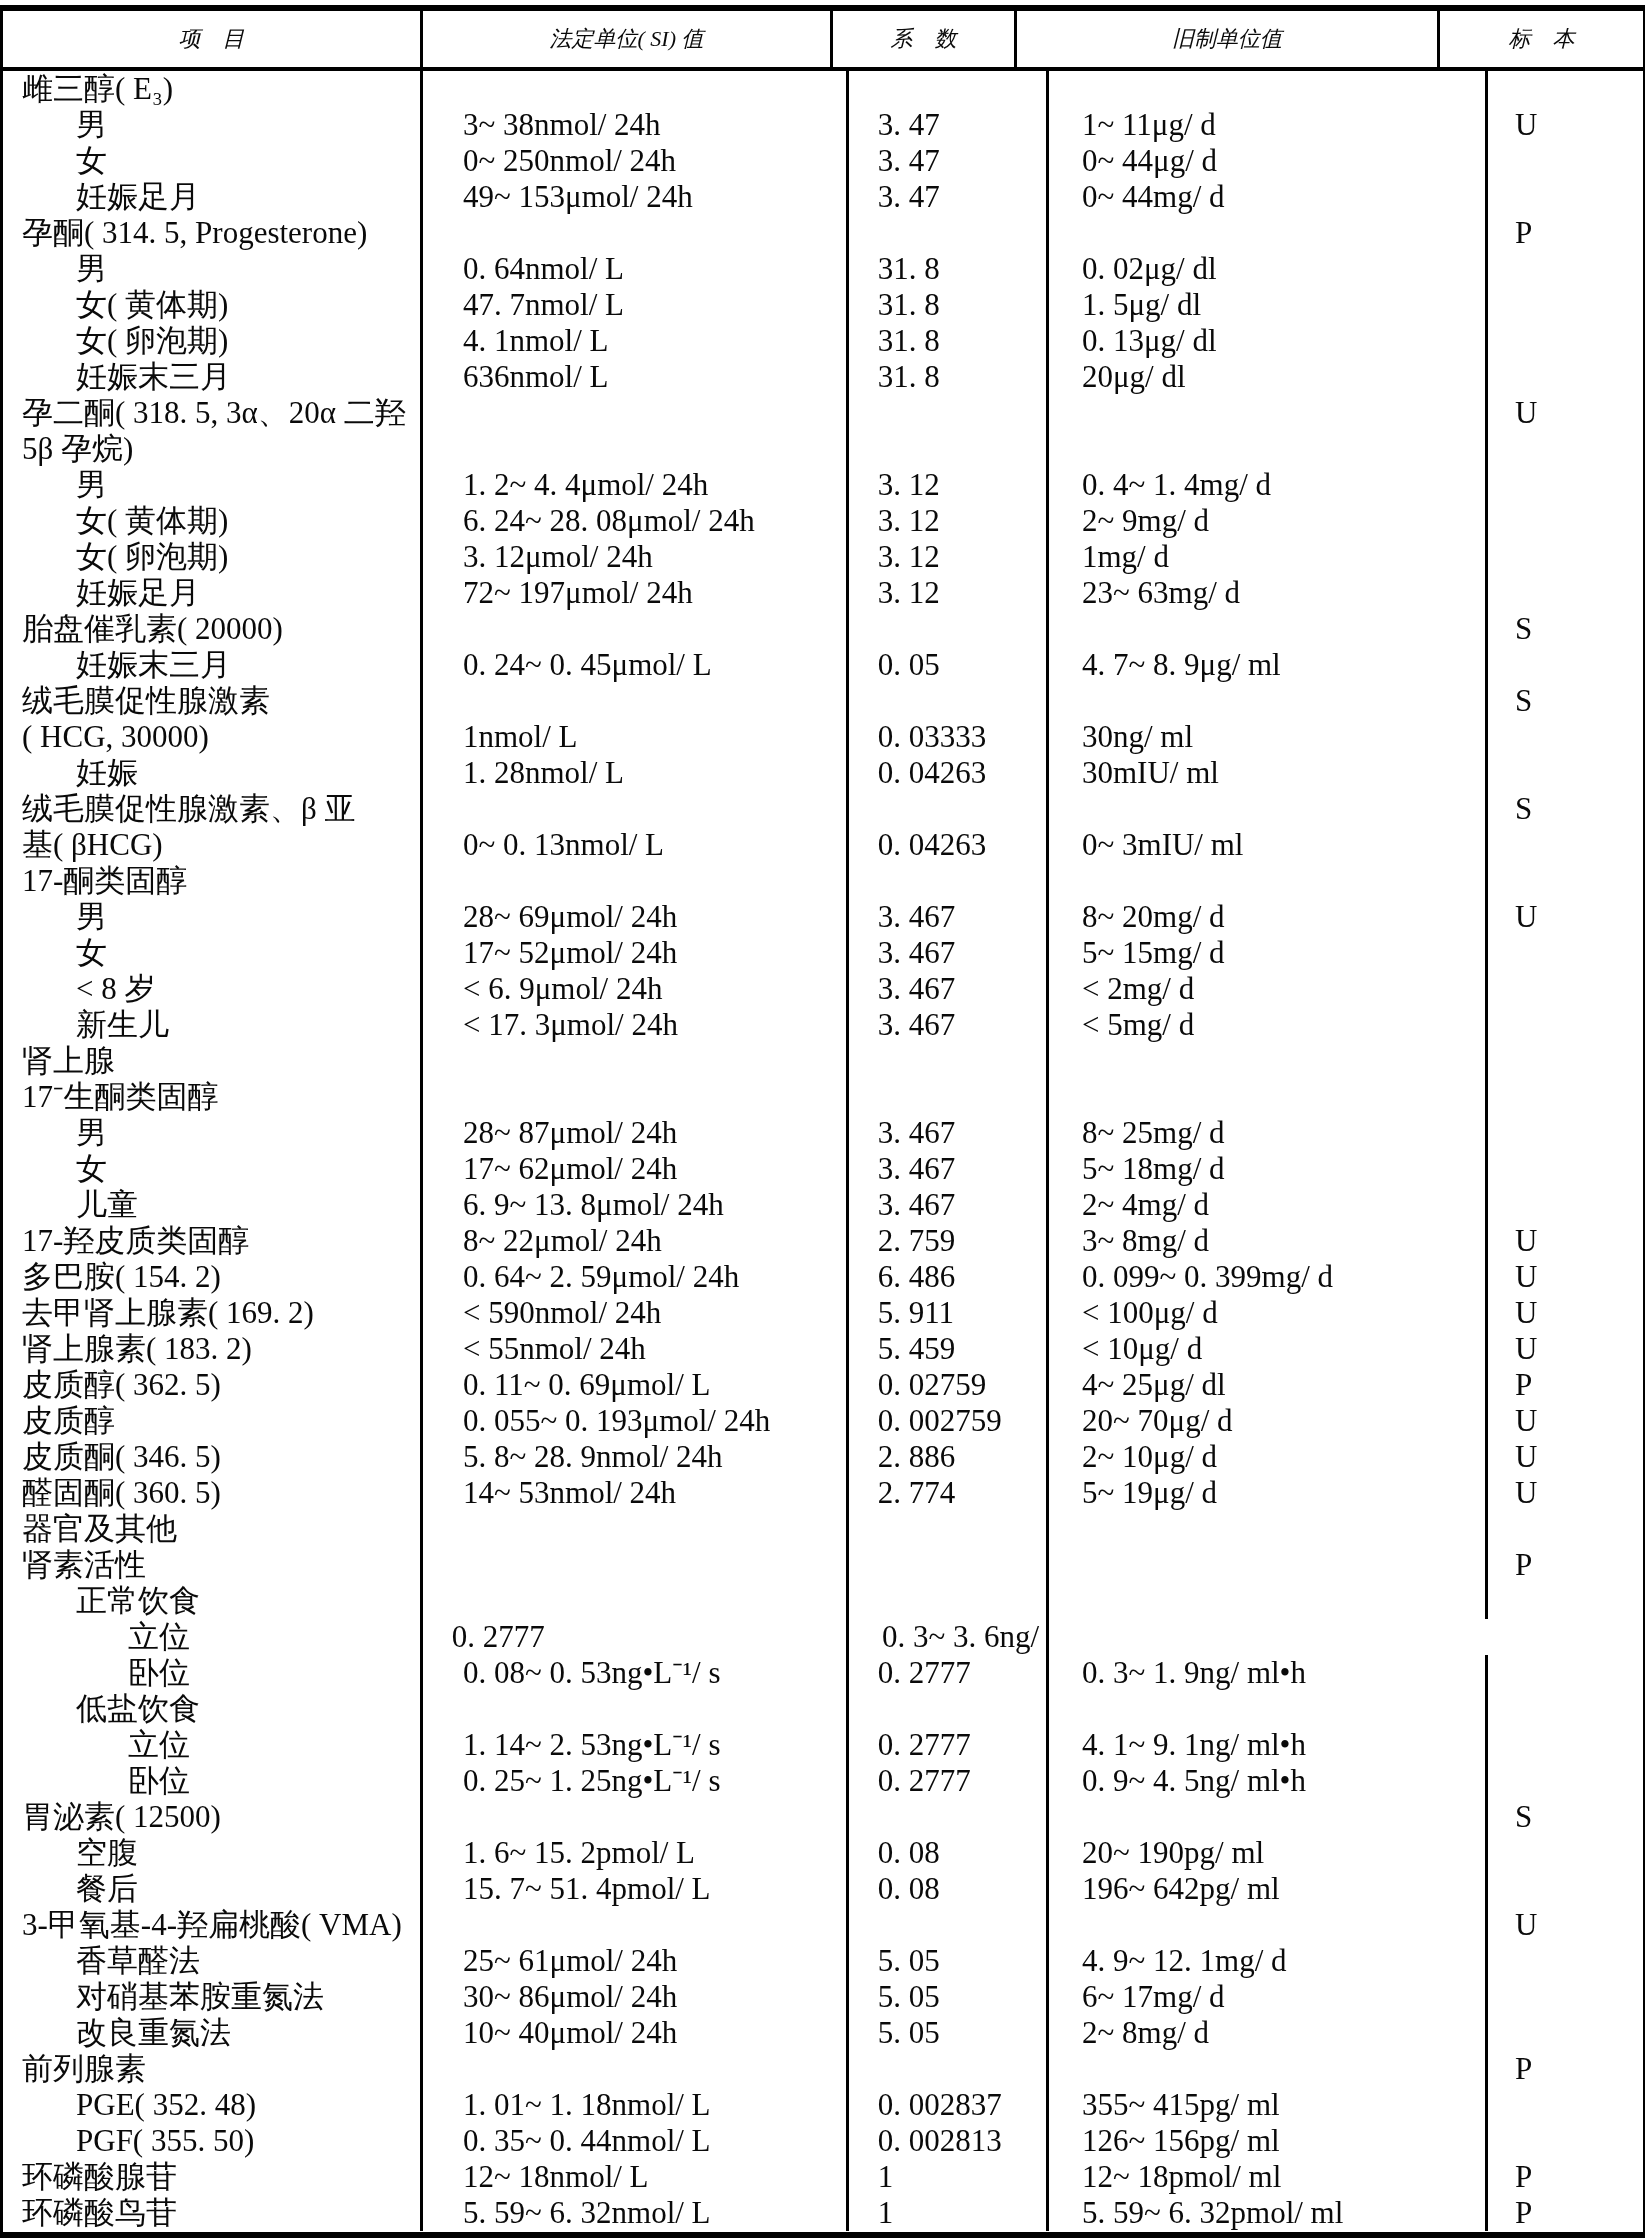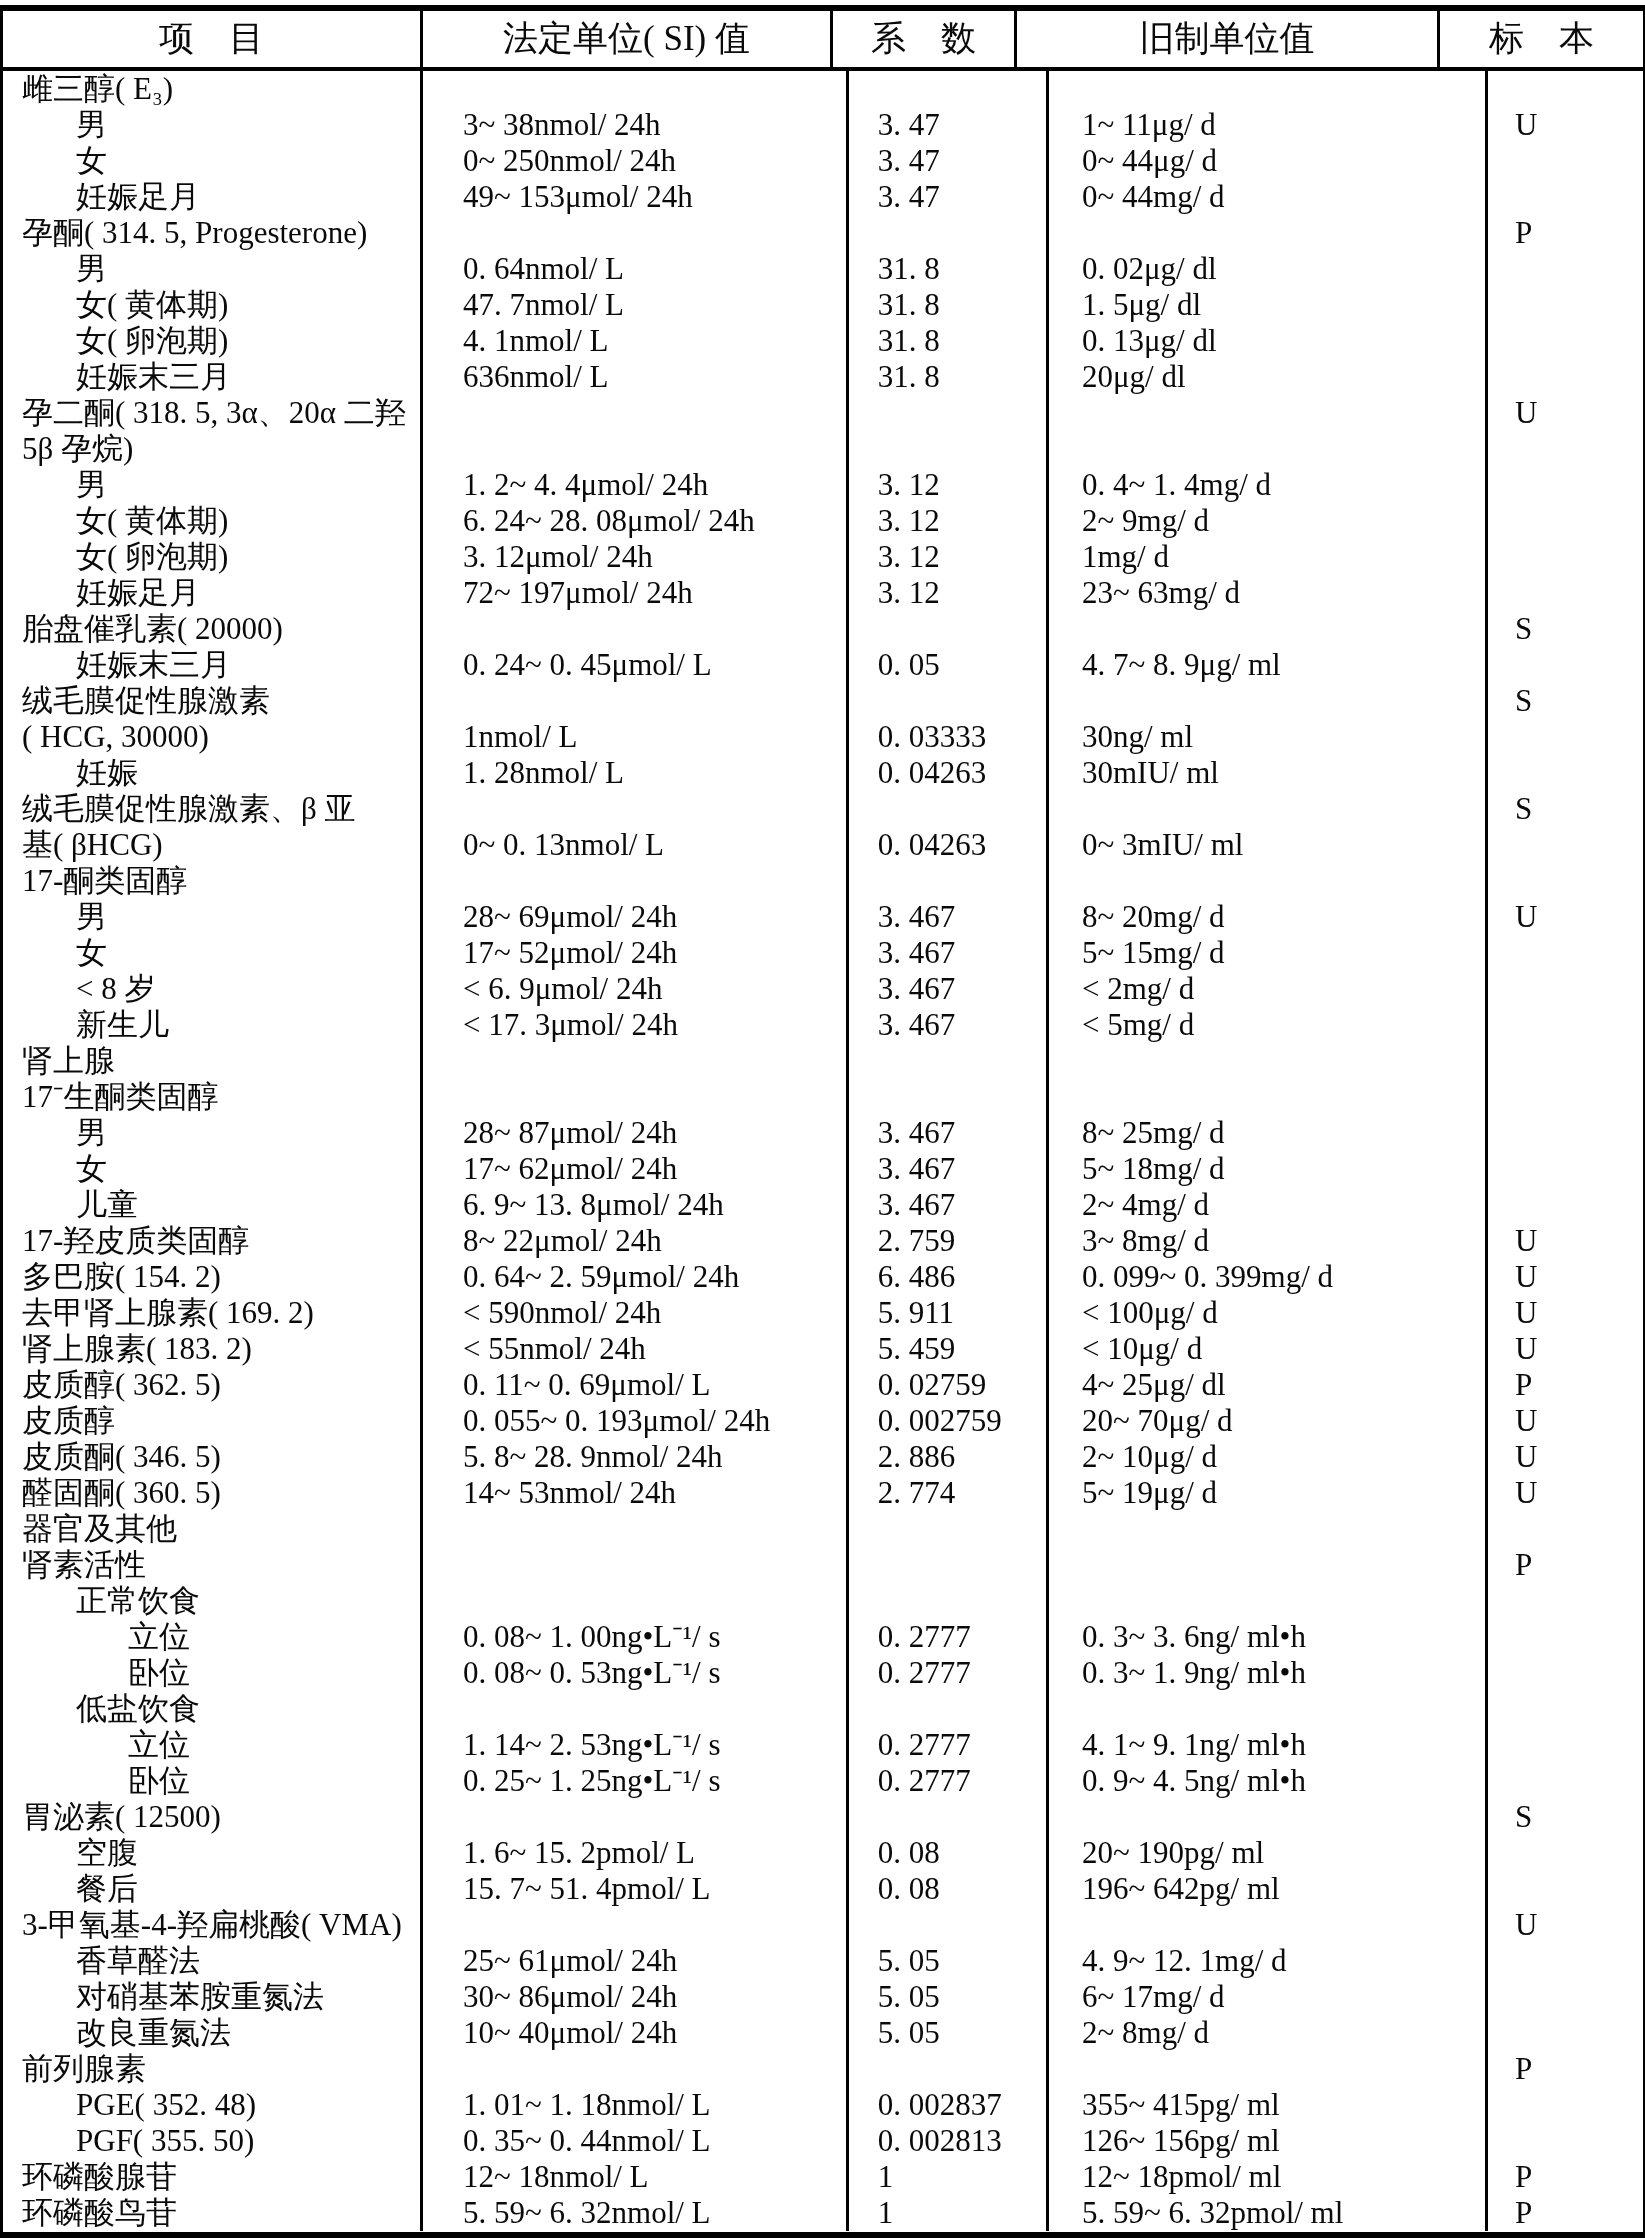--- a/index.html
+++ b/index.html
@@ -31,23 +31,24 @@
     display: grid;
     grid-template-columns: 420px 410px 184px 423px 1fr;
     height: 56px;
     border-bottom: 4.7px solid #000;
   }
   .th {
     border-right: 3.2px solid #000;
     display: flex;
     align-items: center;
     justify-content: center;
-    font-size: 35px;
+    font-size: 22px;
     white-space: nowrap;
     overflow: hidden;
+    font-style: italic;
   }
   .th:last-child { border-right: none; }
   .tbody { width: 100%; }
   .tr {
     display: grid;
     grid-template-columns: 420px 410px 184px 423px 1fr;
     height: 36px;
     gap: 16px;
   }
   .td {
@@ -419,21 +420,20 @@
   <div class="tr">
     <div class="td c-item i1">正常饮食</div>
     <div class="td c-si"></div>
     <div class="td c-coef"></div>
     <div class="td c-old"></div>
     <div class="td c-spec"></div>
   </div>
 
   <div class="tr">
     <div class="td c-item i2">立位</div>
-    <div class="td c-si">0. 08~ 1. 00ng•L⁻¹/ s</div>
     <div class="td c-coef">0. 2777</div>
     <div class="td c-old">0. 3~ 3. 6ng/ ml•h</div>
     <div class="td c-spec"></div>
   </div>
 
   <div class="tr">
     <div class="td c-item i2">卧位</div>
     <div class="td c-si">0. 08~ 0. 53ng•L⁻¹/ s</div>
     <div class="td c-coef">0. 2777</div>
     <div class="td c-old">0. 3~ 1. 9ng/ ml•h</div>

